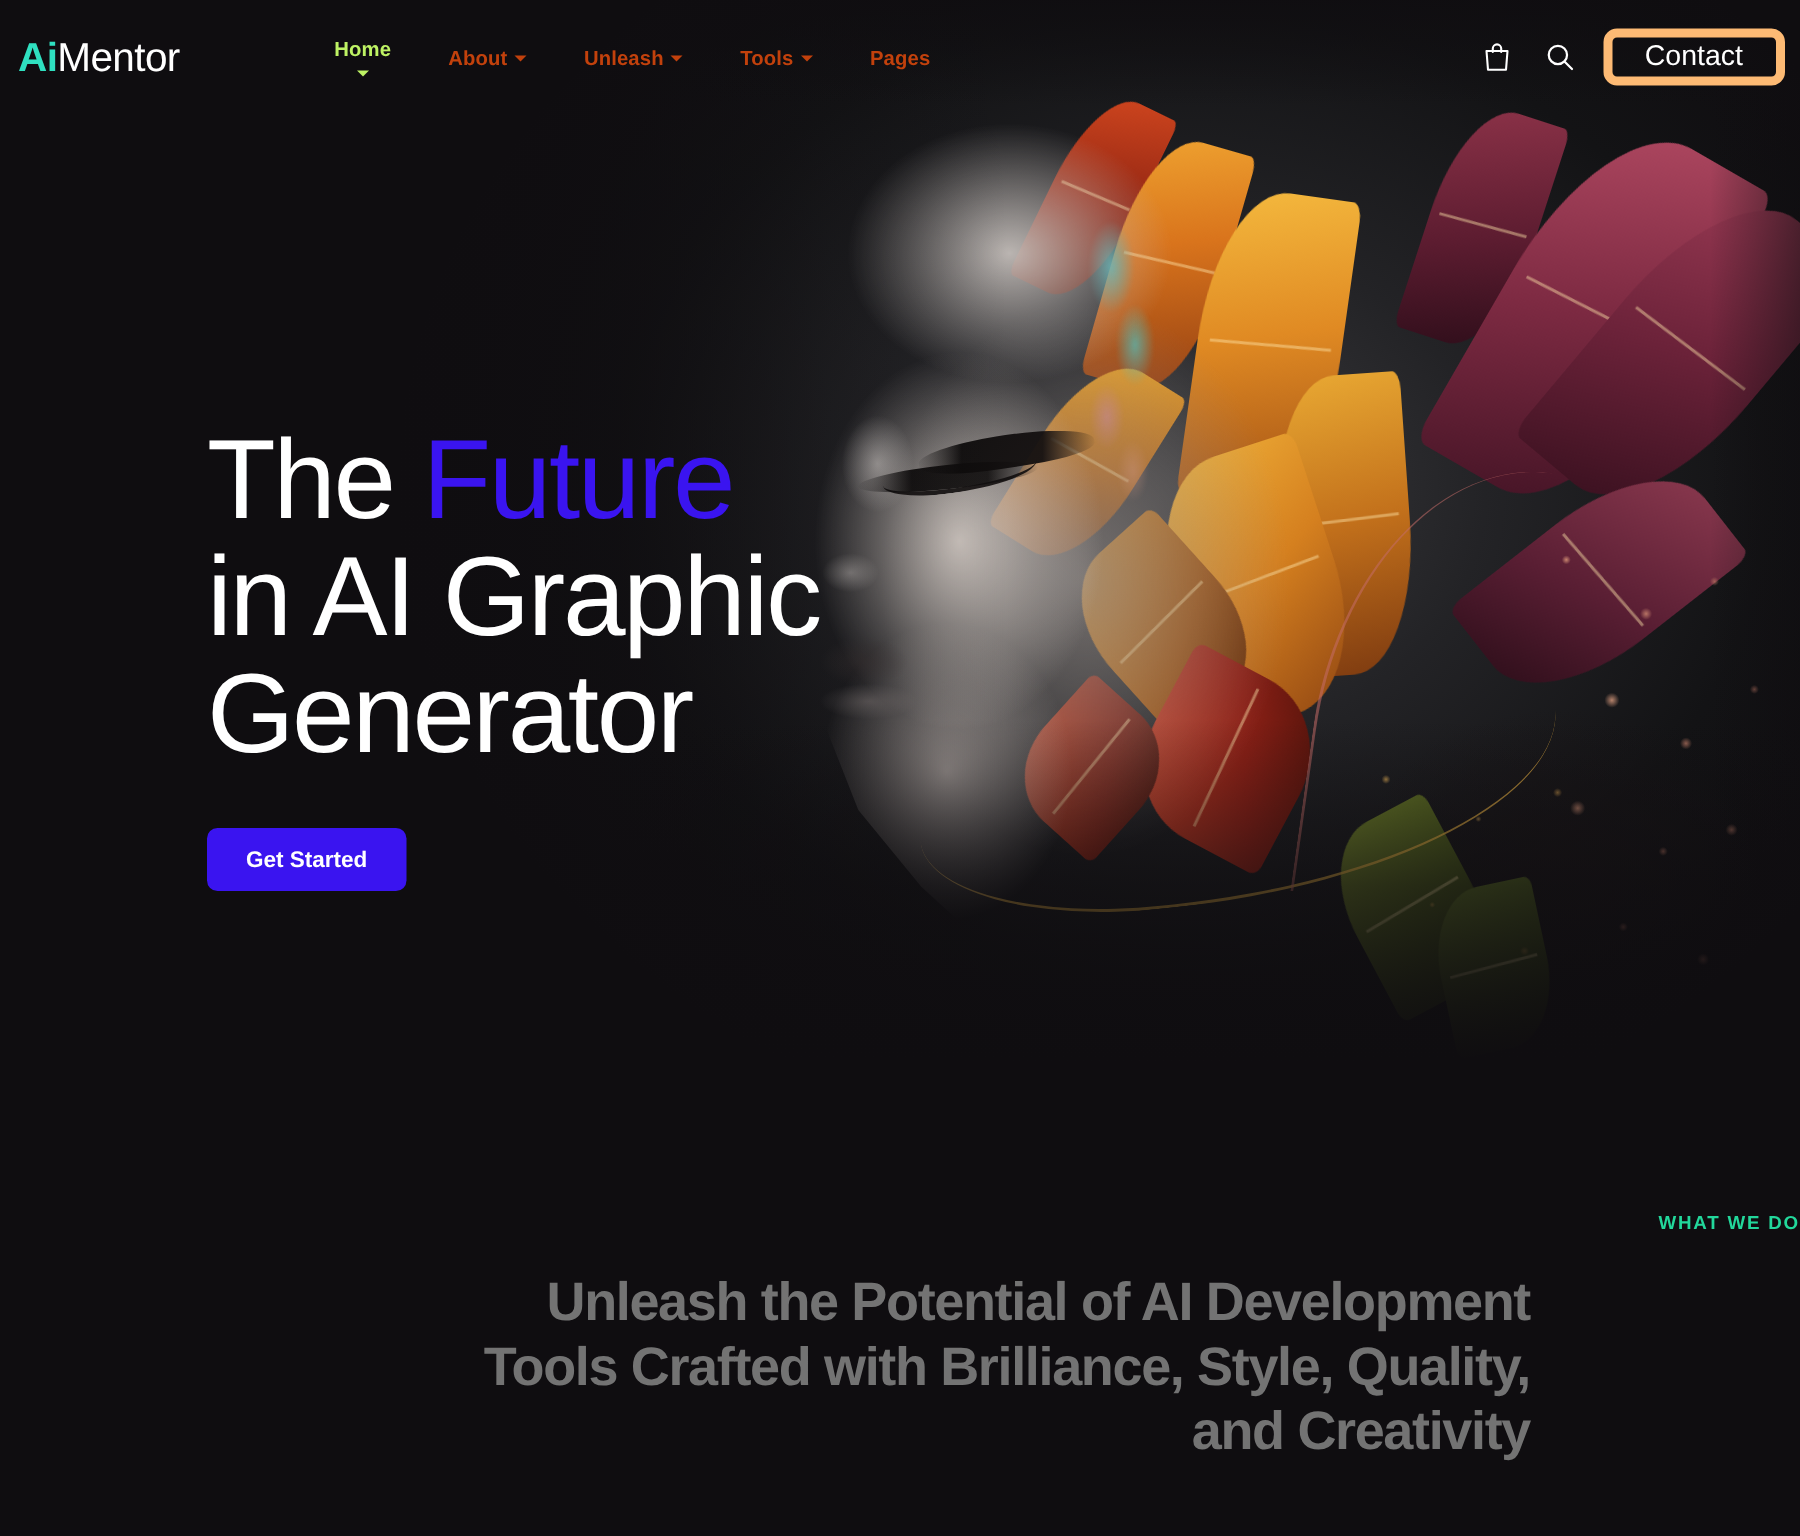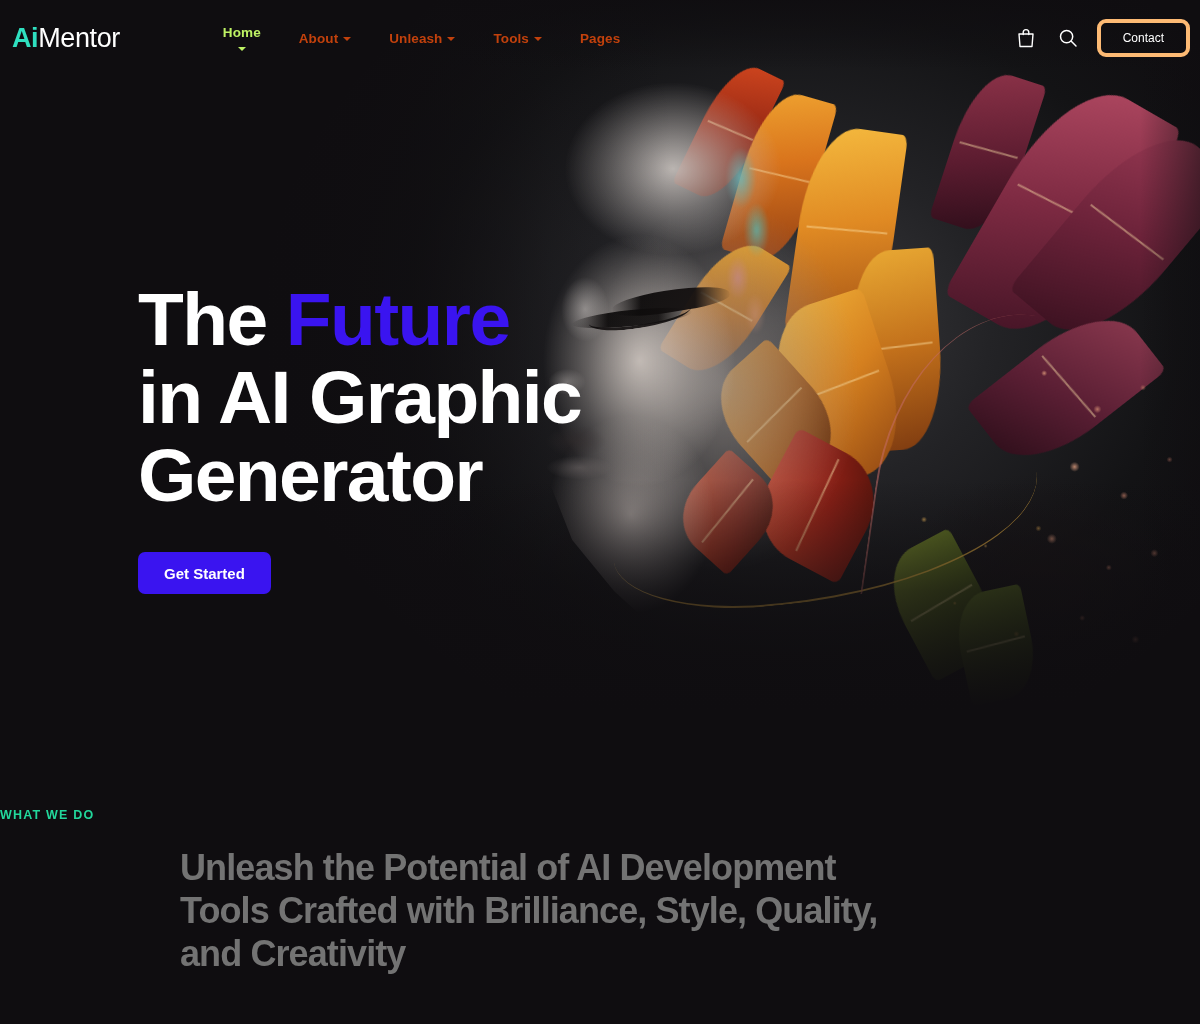--- a/index.html
+++ b/index.html
@@ -207,44 +207,44 @@
   .caret {
     width:0; height:0; border-left:4px solid transparent; border-right:4px solid transparent;
     border-top:4.5px solid currentColor; display:inline-block; margin-top:2px;
   }
 
   .header-right { margin-left:auto; display:flex; align-items:center; gap:16px; margin-right:10px; }
   .ic { width:26px; height:26px; display:flex; align-items:center; justify-content:center; cursor:pointer; }
   .ic svg { display:block; }
   .contact-btn {
     height:38px; padding:0 22px; display:flex; align-items:center; justify-content:center;
-    border:4px solid #fdba74; border-radius:9px; color:#ffffff; background:transparent;
-    font-size:12px; font-weight:400; cursor:pointer; white-space:nowrap;
+    border:6px solid #fdba74; border-radius:9px; color:#ffffff; background:transparent;
+    font-size:19px; font-weight:400; cursor:pointer; white-space:nowrap;
   }
 
   
   .hero-copy { position:absolute; left:138px; top:202px; width:470px; z-index:30; }
   .hero-title {
-    font-size:75px; line-height:78px; font-weight:700; color:#ffffff;
+    font-size:75px; line-height:78px; font-weight:400; color:#ffffff;
     letter-spacing:-1.6px; white-space:pre-line;
   }
   .hero-title .accent { color:#3a14f0; }
   .hero-sub {
     margin-top:22px; font-size:16.5px; line-height:26px; color:#e8e8ec;
     font-weight:400; max-width:340px;
   }
   .get-started {
     margin-top:38px; display:inline-flex; align-items:center; justify-content:center;
     height:42px; padding:0 26px; border:none; border-radius:7px;
     background:#3a14f0; color:#ffffff; font-size:15px; font-weight:700;
     cursor:pointer; font-family:inherit;
   }
 
   
-  .section { position:absolute; left:0; top:808px; width:1200px; text-align:left; z-index:30; }
+  .section { position:absolute; left:0; top:808px; width:1200px; text-align:right; z-index:30; }
   .eyebrow {
     font-size:12.5px; font-weight:700; letter-spacing:1.2px; color:#22d79b;
     text-transform:uppercase;
   }
   .section-title {
     margin-top:24px; font-size:36px; line-height:43px; font-weight:700;
     color:#737373; letter-spacing:-0.9px; padding:0 180px; white-space:pre-line;
   }
 </style>
 </head>

